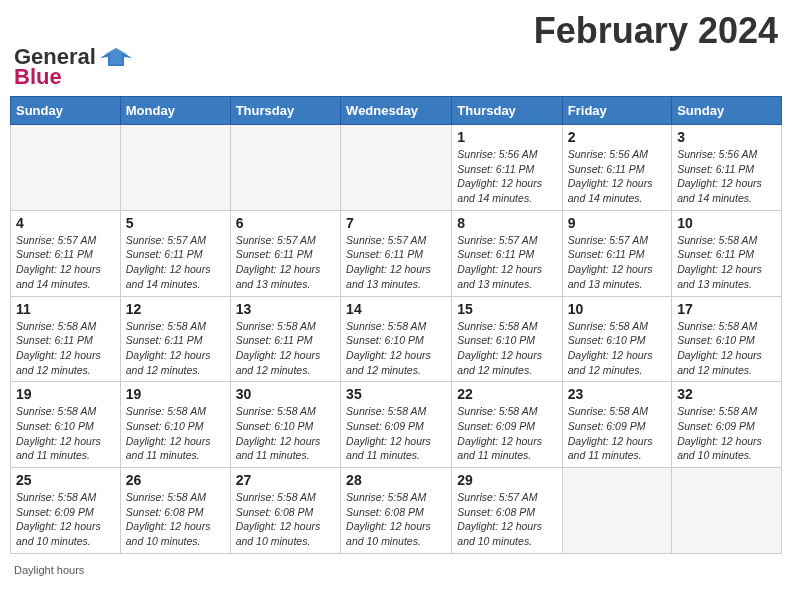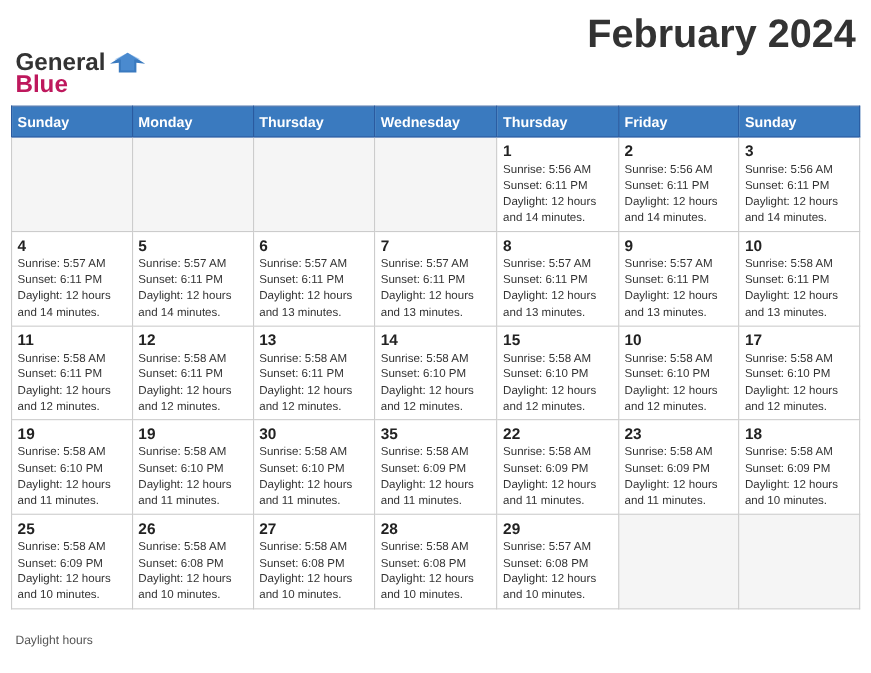--- a/index.html
+++ b/index.html
@@ -64,20 +64,21 @@
       font-size: 14px;
       font-weight: bold;
       color: #222;
       display: block;
       margin-bottom: 2px;
     }
     .day-info {
       color: #333;
       font-size: 10.5px;
       line-height: 1.4;
+      font-style: italic;
     }
   </style>
 </head>
 <body>
 
 <div class="header">
   <div class="logo">
     <div style="display:flex; align-items:center; gap:4px;">
       <div style="font-size:22px; font-weight:bold; color:#333; line-height:1;">
         <span style="color:#333;">General</span>
@@ -274,21 +275,21 @@
 and 11 minutes.</div>
         </td>
         <td>
           <span class="day-num">23</span>
           <div class="day-info">Sunrise: 5:58 AM
 Sunset: 6:09 PM
 Daylight: 12 hours
 and 11 minutes.</div>
         </td>
         <td>
-          <span class="day-num">18</span>
+          <span class="day-num">32</span>
           <div class="day-info">Sunrise: 5:58 AM
 Sunset: 6:09 PM
 Daylight: 12 hours
 and 10 minutes.</div>
         </td>
       </tr>
       <tr>
         <td>
           <span class="day-num">25</span>
           <div class="day-info">Sunrise: 5:58 AM
@@ -323,15 +324,15 @@
 Sunset: 6:08 PM
 Daylight: 12 hours
 and 10 minutes.</div>
         </td>
         <td class="empty"></td>
         <td class="empty"></td>
       </tr>
     </tbody>
 </table>
 
-<div style="margin-top:22px; font-size:11px; color:#555; padding-left:4px;">
+<div style="margin-top:10px; font-size:11px; color:#555; padding-left:4px;">
   <span>Daylight hours</span>
 </div>
 
 </body></html>

